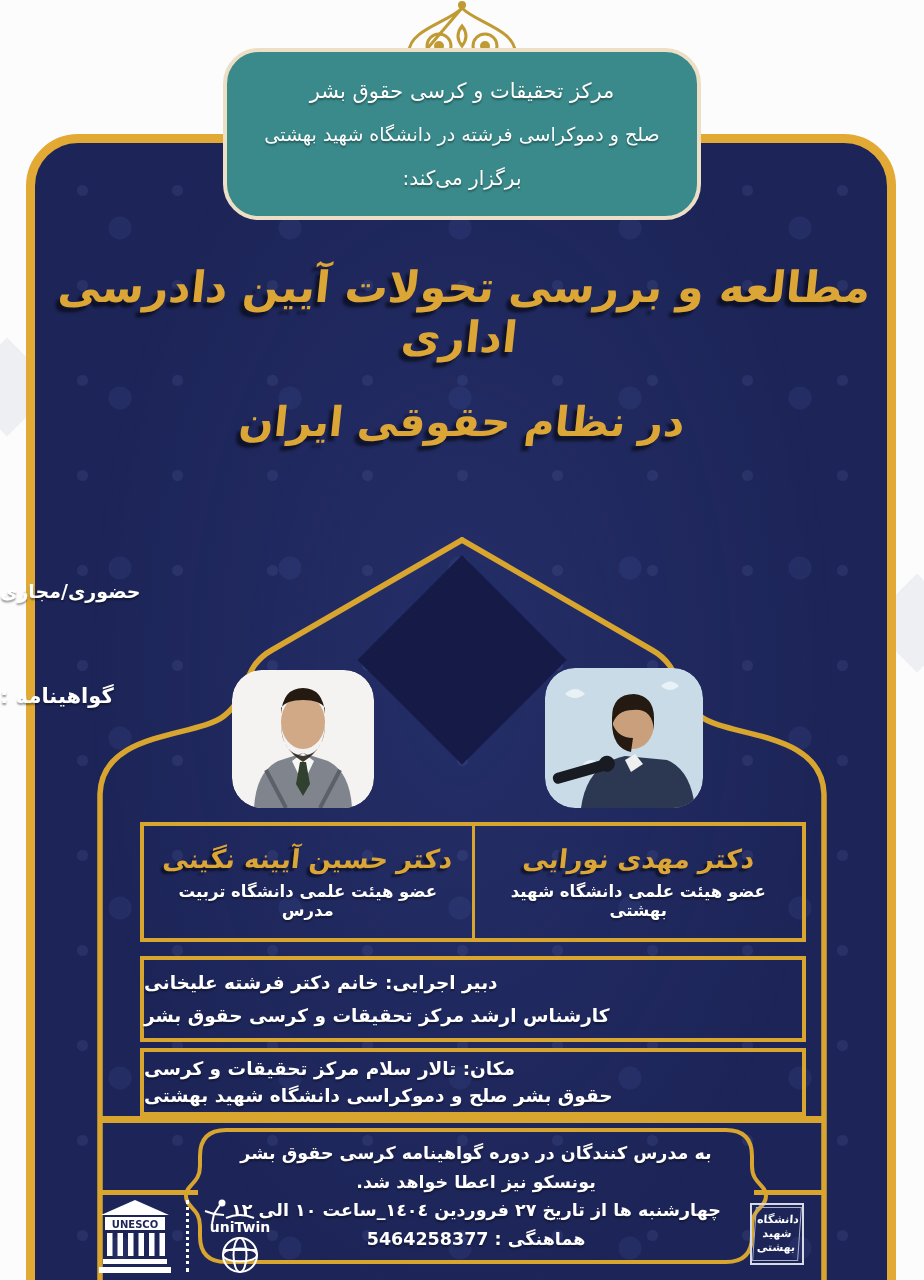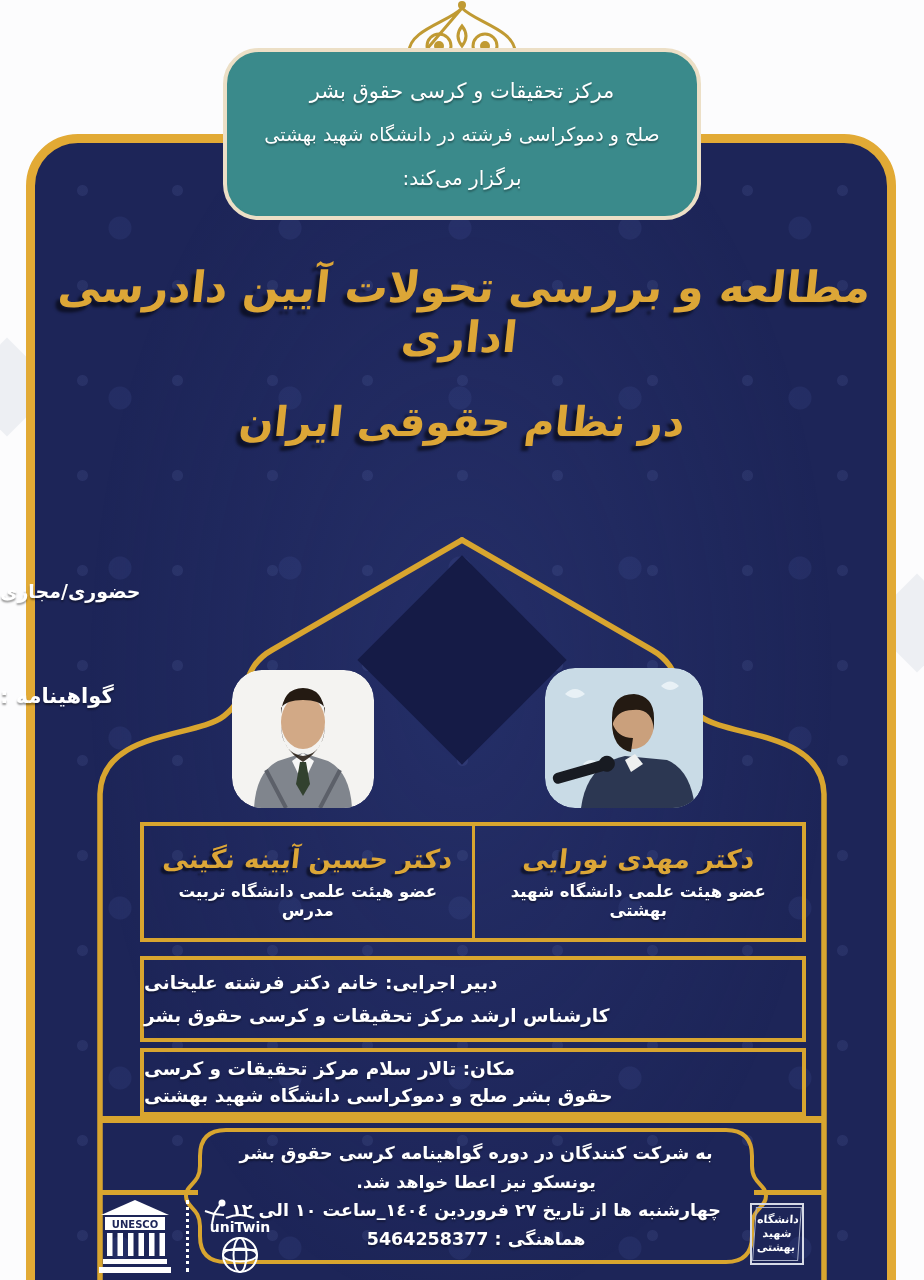--- a/index.html
+++ b/index.html
@@ -172,21 +172,21 @@
     <div class="ln">دبیر اجرایی: خانم دکتر فرشته علیخانی</div>
     <div class="ln">کارشناس ارشد مرکز تحقیقات و کرسی حقوق بشر</div>
   </div>
 
   <div class="gold-box two-line-box venue-box">
     <div class="ln">مکان: تالار سلام مرکز تحقیقات و کرسی</div>
     <div class="ln">حقوق بشر صلح و دموکراسی دانشگاه شهید بهشتی</div>
   </div>
 
   <div class="cartouche-text">
-    <div class="ln">به شرکت کنندگان در دوره گواهینامه کرسی حقوق بشر</div>
+    <div class="ln">به مدرس کنندگان در دوره گواهینامه کرسی حقوق بشر</div>
     <div class="ln">یونسکو نیز اعطا خواهد شد.</div>
     <div class="ln">چهارشنبه ها از تاریخ ٢٧ فروردین ١٤٠٤_ساعت ١٠ الی ١٢</div>
     <div class="ln">هماهنگی : 5464258377</div>
   </div>
 
   <svg class="unesco" width="80" height="74" viewBox="0 0 80 74">
     <path d="M40,0 L6,15 H74 Z" fill="#ffffff"></path>
     <rect x="10" y="17" width="60" height="13" fill="#ffffff"></rect>
     <text x="40" y="27.5" text-anchor="middle" font-size="10" font-weight="bold" font-family="DejaVu Sans, sans-serif" fill="#1d2558">UNESCO</text>
     <g fill="#ffffff">

